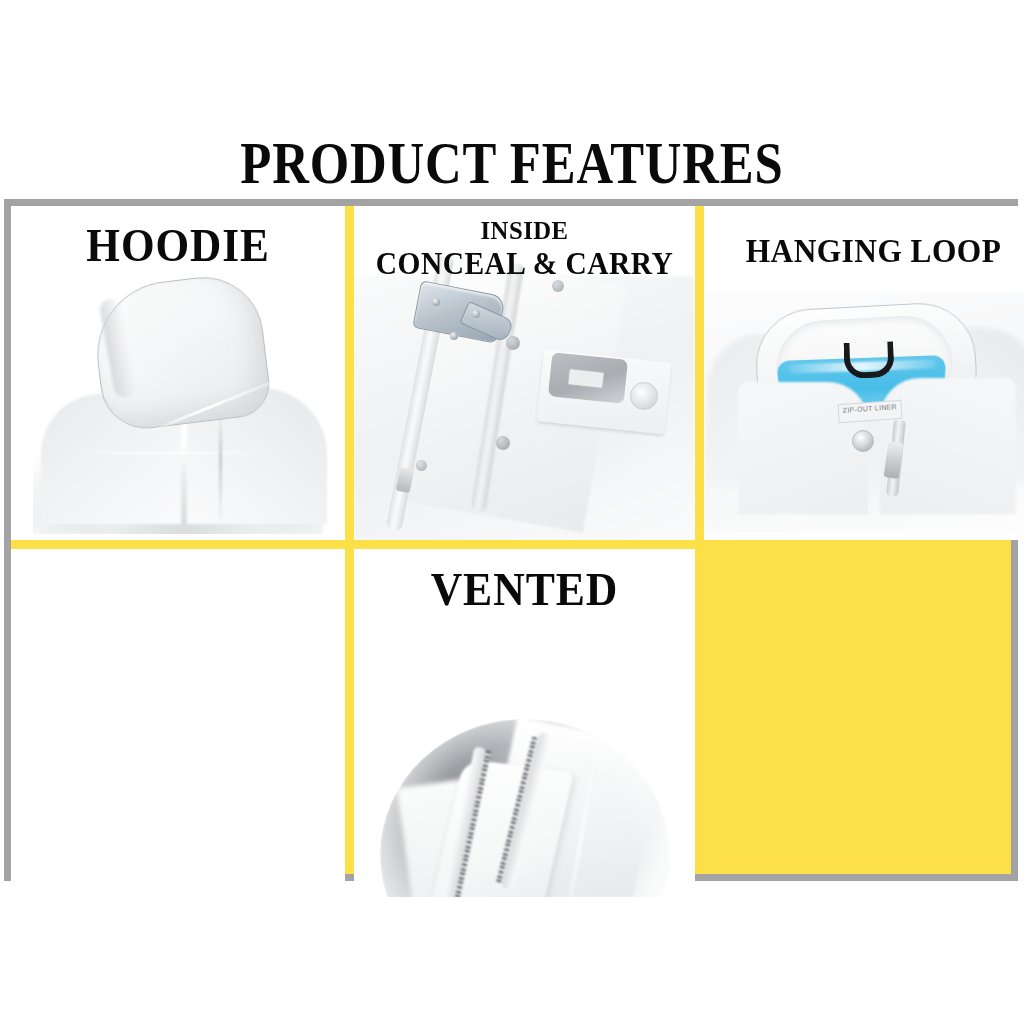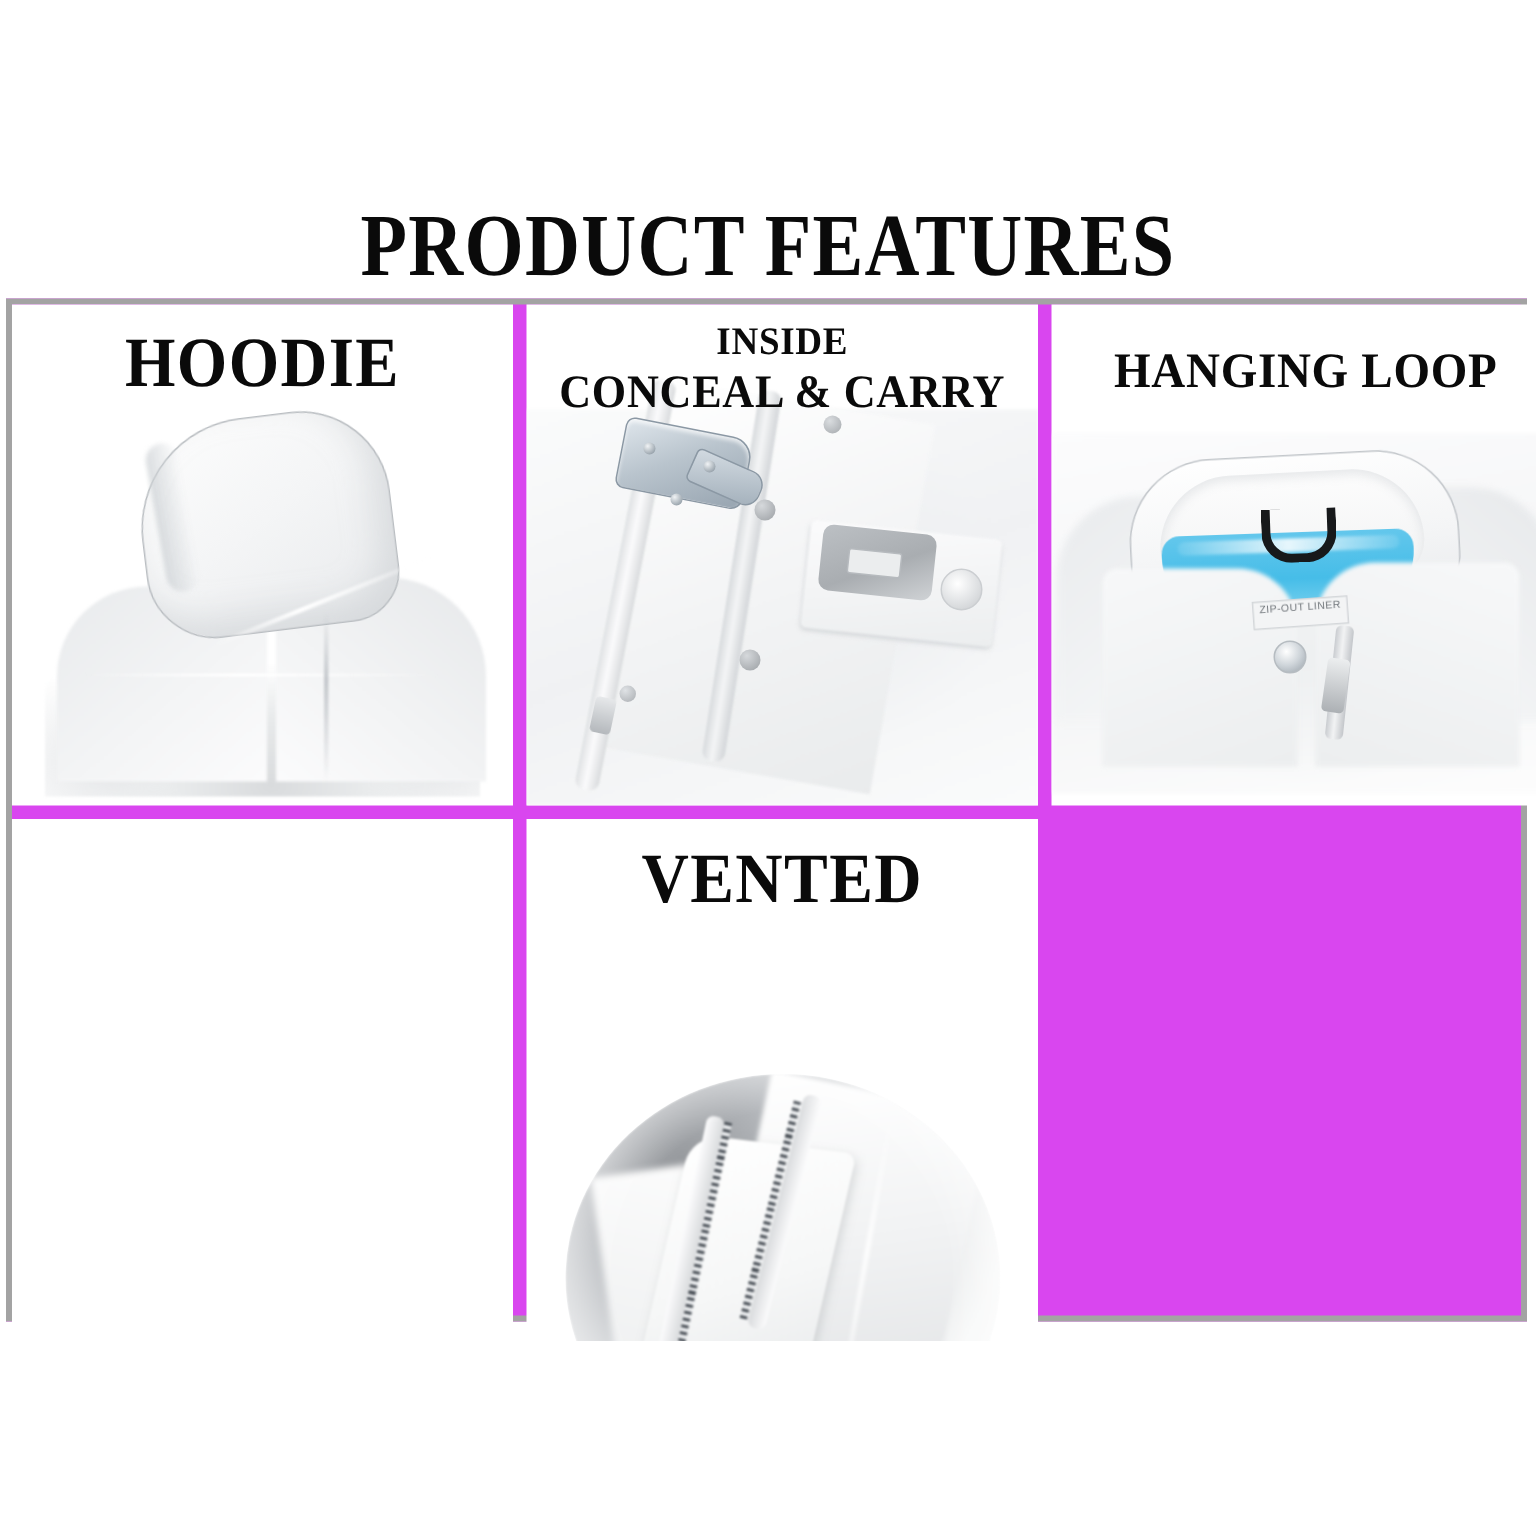--- a/index.html
+++ b/index.html
@@ -44,23 +44,23 @@
   #grid {
     position: absolute;
     left: 4px;
     top: 199px;
     width: 1014px;
     height: 682px;
     box-sizing: border-box;
     display: grid;
     grid-template-columns: 334px 341px 339px;
     grid-template-rows: 334px 348px;
-    background: #d946ef;
+    background: #fde047;
     gap: 9px;
-    border: 4px solid #a3a3a3;
+    border: 7px solid #a3a3a3;
     text-decoration: underline;
   }
 
   .cell {
     position: relative;
     background: #ffffff;
     overflow: hidden;
   }
 
   .cell-title {

